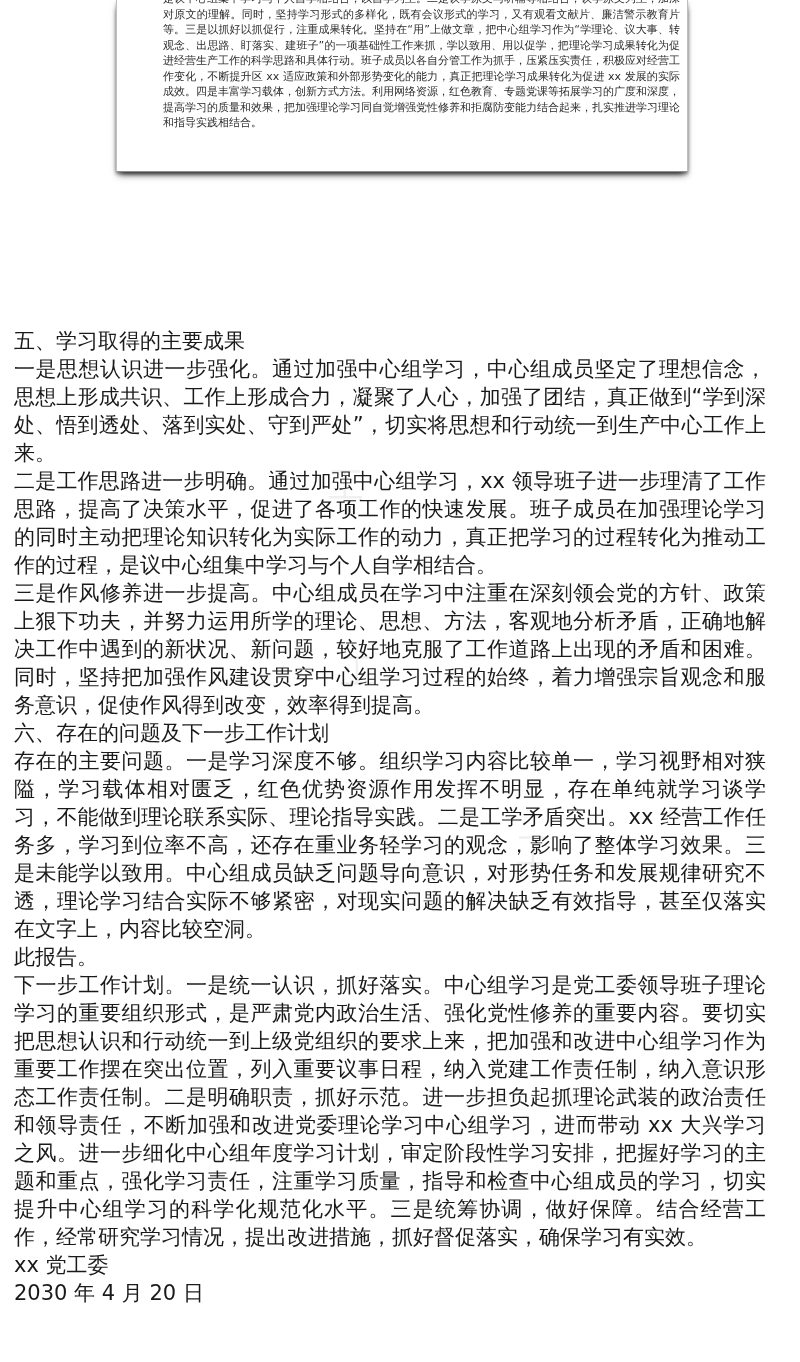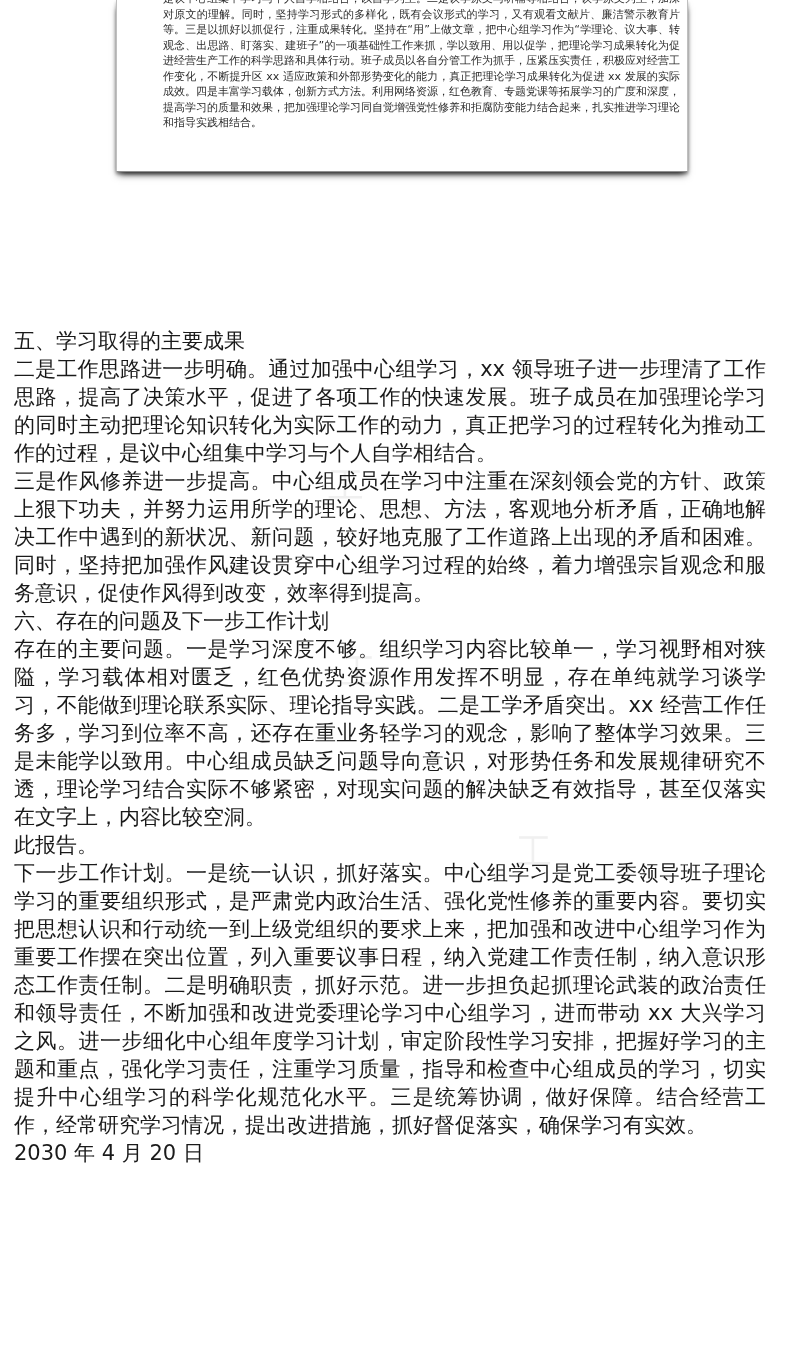--- a/index.html
+++ b/index.html
@@ -60,22 +60,24 @@
   <div class="prev-page">
     <p class="small-text">是议中心组集中学习与个人自学相结合，以自学为主。二是议学原文与听辅导相结合，议学原文为主，加深对原文的理解。同时，坚持学习形式的多样化，既有会议形式的学习，又有观看文献片、廉洁警示教育片等。三是以抓好以抓促行，注重成果转化。坚持在“用”上做文章，把中心组学习作为“学理论、议大事、转观念、出思路、盯落实、建班子”的一项基础性工作来抓，学以致用、用以促学，把理论学习成果转化为促进经营生产工作的科学思路和具体行动。班子成员以各自分管工作为抓手，压紧压实责任，积极应对经营工作变化，不断提升区 xx 适应政策和外部形势变化的能力，真正把理论学习成果转化为促进 xx 发展的实际成效。四是丰富学习载体，创新方式方法。利用网络资源，红色教育、专题党课等拓展学习的广度和深度，提高学习的质量和效果，把加强理论学习同自觉增强党性修养和拒腐防变能力结合起来，扎实推进学习理论和指导实践相结合。</p>
   </div>
 
   <span class="wm wm1">工</span>
   <span class="wm wm2">工</span>
   <span class="wm wm3">工</span>
 
   <div class="doc-body">
     <p>五、学习取得的主要成果</p>
+    <p>一是思想认识进一步强化。通过加强中心组学习，中心组成员坚定了理想信念，思想上形成共识、工作上形成合力，凝聚了人心，加强了团结，真正做到“学到深处、悟到透处、落到实处、守到严处”，切实将思想和行动统一到生产中心工作上来。</p>
     <p>二是工作思路进一步明确。通过加强中心组学习，xx 领导班子进一步理清了工作思路，提高了决策水平，促进了各项工作的快速发展。班子成员在加强理论学习的同时主动把理论知识转化为实际工作的动力，真正把学习的过程转化为推动工作的过程，是议中心组集中学习与个人自学相结合。</p>
     <p>三是作风修养进一步提高。中心组成员在学习中注重在深刻领会党的方针、政策上狠下功夫，并努力运用所学的理论、思想、方法，客观地分析矛盾，正确地解决工作中遇到的新状况、新问题，较好地克服了工作道路上出现的矛盾和困难。同时，坚持把加强作风建设贯穿中心组学习过程的始终，着力增强宗旨观念和服务意识，促使作风得到改变，效率得到提高。</p>
     <p>六、存在的问题及下一步工作计划</p>
     <p>存在的主要问题。一是学习深度不够。组织学习内容比较单一，学习视野相对狭隘，学习载体相对匮乏，红色优势资源作用发挥不明显，存在单纯就学习谈学习，不能做到理论联系实际、理论指导实践。二是工学矛盾突出。xx 经营工作任务多，学习到位率不高，还存在重业务轻学习的观念，影响了整体学习效果。三是未能学以致用。中心组成员缺乏问题导向意识，对形势任务和发展规律研究不透，理论学习结合实际不够紧密，对现实问题的解决缺乏有效指导，甚至仅落实在文字上，内容比较空洞。</p>
     <p>此报告。</p>
     <p>下一步工作计划。一是统一认识，抓好落实。中心组学习是党工委领导班子理论学习的重要组织形式，是严肃党内政治生活、强化党性修养的重要内容。要切实把思想认识和行动统一到上级党组织的要求上来，把加强和改进中心组学习作为重要工作摆在突出位置，列入重要议事日程，纳入党建工作责任制，纳入意识形态工作责任制。二是明确职责，抓好示范。进一步担负起抓理论武装的政治责任和领导责任，不断加强和改进党委理论学习中心组学习，进而带动 xx 大兴学习之风。进一步细化中心组年度学习计划，审定阶段性学习安排，把握好学习的主题和重点，强化学习责任，注重学习质量，指导和检查中心组成员的学习，切实提升中心组学习的科学化规范化水平。三是统筹协调，做好保障。结合经营工作，经常研究学习情况，提出改进措施，抓好督促落实，确保学习有实效。</p>
+    <p>xx 党工委</p>
     <p>2030 年 4 月 20 日</p>
   </div>
 
 </div>
 
 </body></html>

